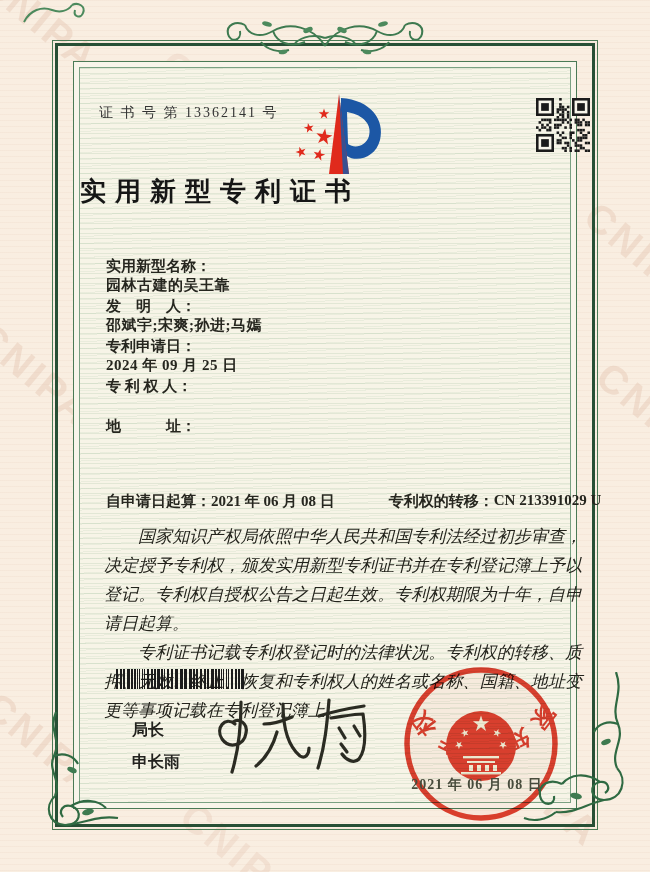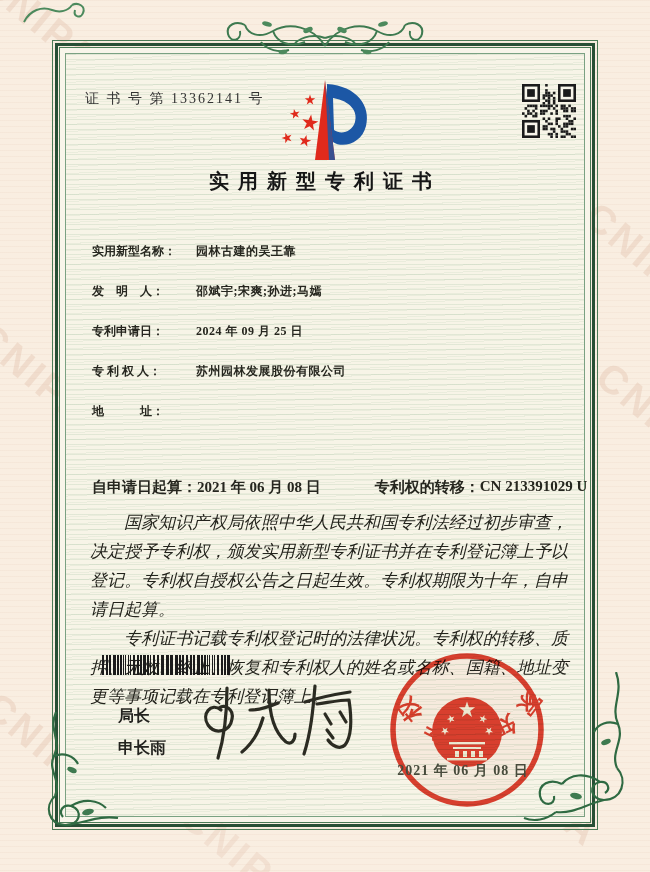--- a/index.html
+++ b/index.html
@@ -25,41 +25,41 @@
   .wm4{ left:574px; top:232px; }
   .wm5{ left:586px; top:392px; }
   .wm6{ left:388px; top:232px; }
   .wm7{ left:-26px; top:722px; }
   .wm8{ left:474px; top:772px; }
   .wm9{ left:170px; top:832px; color:rgba(222,182,162,.25);}
 
   
   .frame  { position:absolute; left:52px; top:40px; width:546px; height:790px;
             border:1px solid #4a7a55; padding:2px; }
-  .frame2 { width:100%; height:100%; border:3px solid #274f35; padding:1px; }
+  .frame2 { width:100%; height:100%; border:3px solid #274f35; padding:15px; }
   .frame3 { width:100%; height:100%; border:1px solid #4a7a55; background:#f8f5ea; padding:5px; }
   .guilloche {
     position:relative; width:100%; height:100%;
     border:1px solid #7aa182;
     background-color:#f7f4e7;
     background-image:
       repeating-linear-gradient(180deg, rgba(140,180,142,.20) 0 1px, transparent 1px 5px),
       repeating-linear-gradient(177deg, rgba(140,180,142,.12) 0 1px, transparent 1px 7px);
   }
 
   
   .cert-no { position:absolute; left:19px; top:36px; font-size:14px; letter-spacing:2px; color:#333; }
   .logo    { position:absolute; left:211px; top:24px; }
   .qr      { position:absolute; left:456px; top:30px; width:54px; height:54px; }
-  .title   { position:absolute; left:0; top:114px; width:100%; text-align:center;
-             font-size:20px; font-weight:bold; letter-spacing:9px; color:#161616; }
+  .title   { position:absolute; left:0; top:106px; width:100%; 
+             font-size:26px; font-weight:bold; letter-spacing:9px; color:#161616; }
 
   
   .fields { position:absolute; left:26px; top:189px; width:478px; }
-  .frow   { display:flex; height:40px; align-items:flex-start; font-size:12px; color:#26261f; }
+  .frow   { display:flex; height:40px; align-items:flex-start; font-size:15px; color:#26261f;flex-direction:column; }
   .frow .lab { font-weight:bold; white-space:pre; min-width:104px; }
   .frow .val { font-weight:600; letter-spacing:.5px; }
   .grant  { position:absolute; left:26px; top:424px; width:496px; display:flex; font-size:15px; color:#26261f; }
   .grant .lab { font-weight:bold; }
   .grant .val { font-weight:600; }
   .grant .g2  { margin-left:54px; }
 
   
   .paras { position:absolute; left:24px; top:454px; width:478px;
            font-size:17px; line-height:29px; color:#23231c;
@@ -256,21 +256,20 @@
         <div class="frow">
           <span class="lab">发　明　人：</span>
           <span class="val">邵斌宇;宋爽;孙进;马嫣</span>
         </div>
         <div class="frow">
           <span class="lab">专利申请日：</span>
           <span class="val">2024 年 09 月 25 日</span>
         </div>
         <div class="frow">
           <span class="lab">专 利 权 人：</span>
-          <span class="val">苏州园林发展股份有限公司</span>
         </div>
         <div class="frow">
           <span class="lab">地　　　址：</span>
         </div>
       </div>
 
       <div class="grant">
         <span class="lab">自申请日起算：</span>
         <span class="val">2021 年 06 月 08 日</span>
         <span class="lab g2">专利权的转移：</span>

